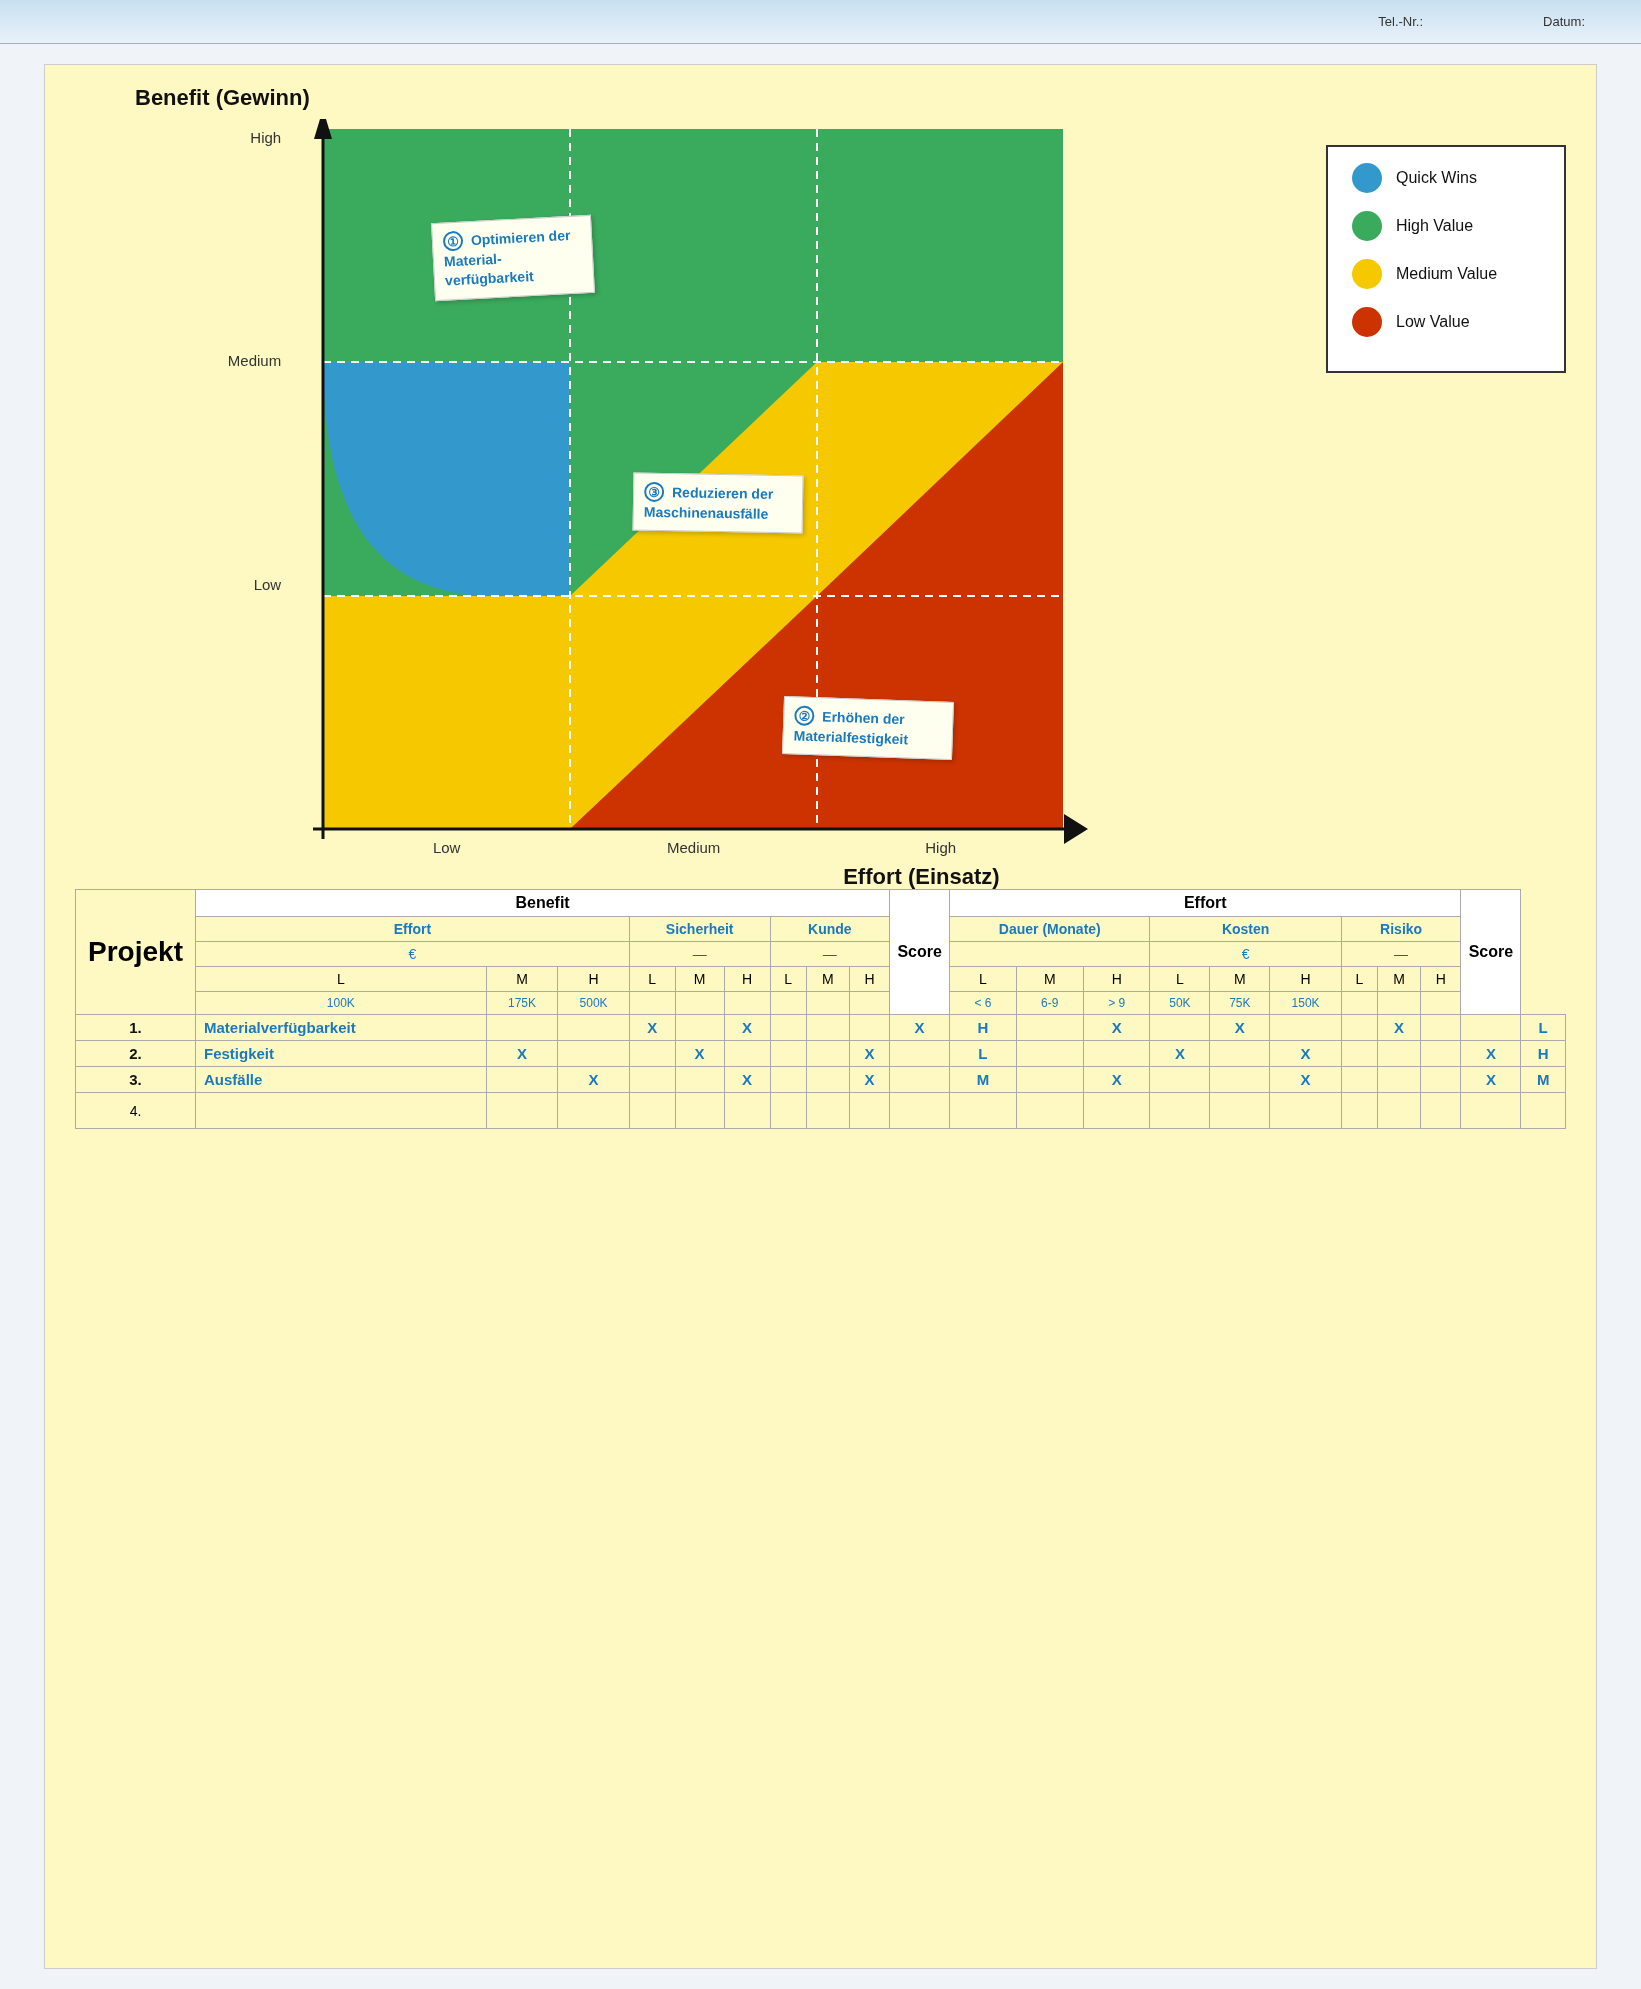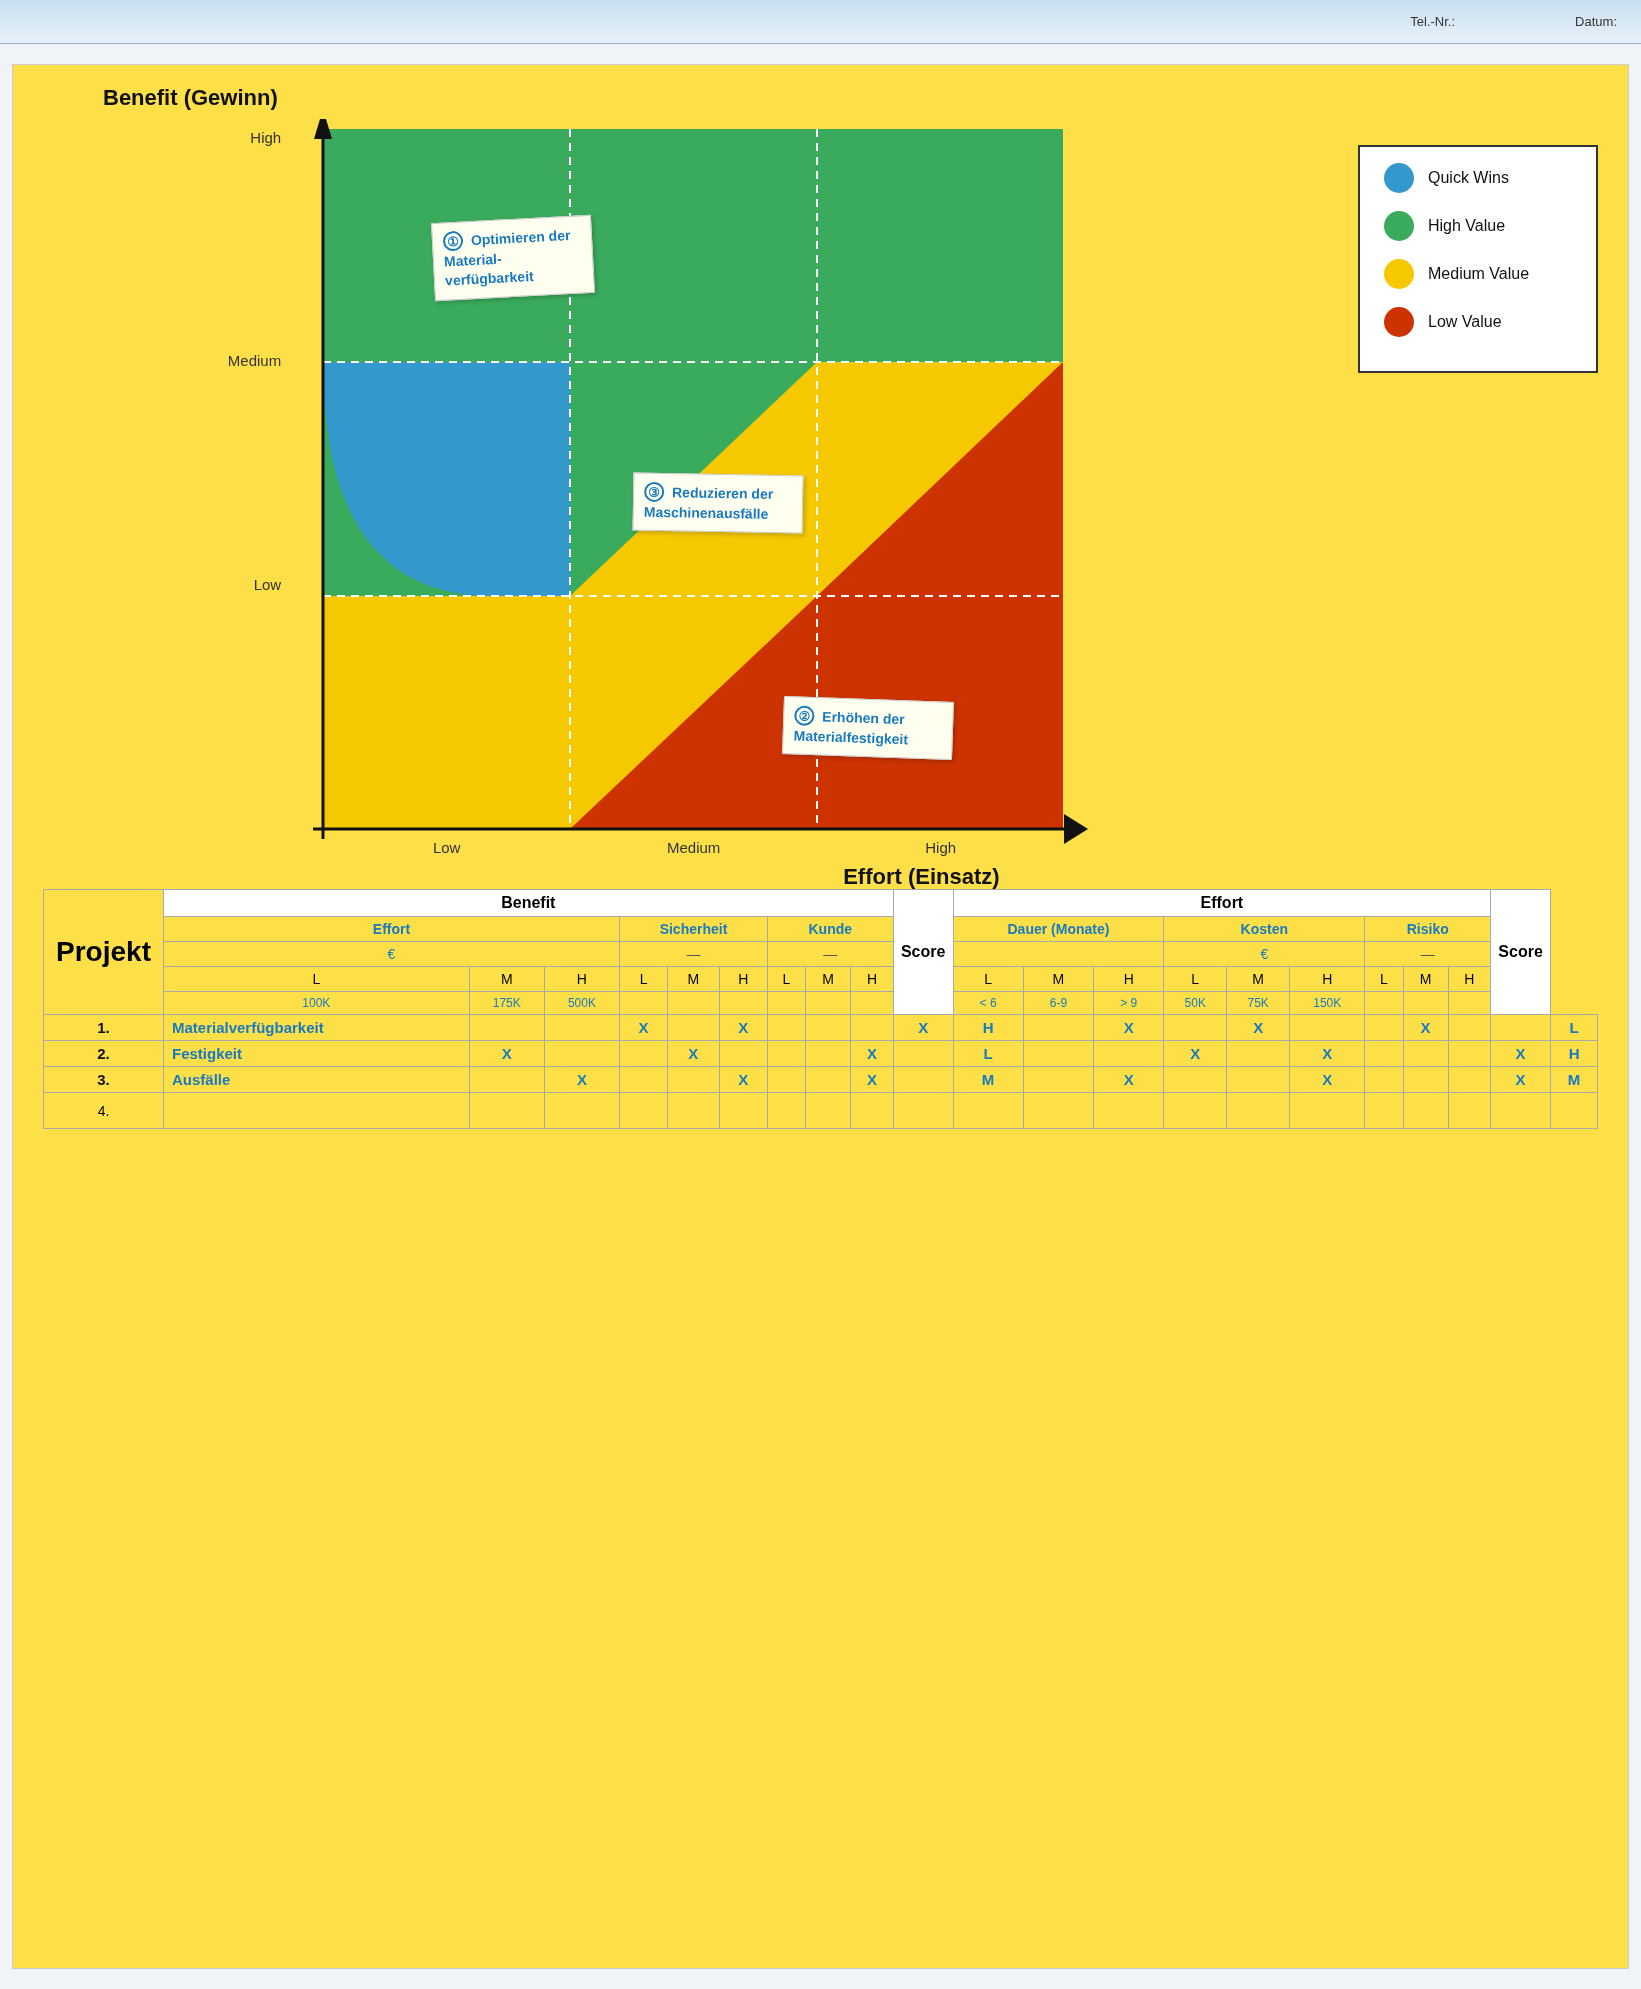--- a/index.html
+++ b/index.html
@@ -11,30 +11,30 @@
       display: flex;
       flex-direction: column;
     }
     .header-bar {
       background: linear-gradient(to bottom, #c8dff0, #e8f2fa);
       border-bottom: 1px solid #aac;
       height: 44px;
       display: flex;
       align-items: center;
       justify-content: flex-end;
-      padding-right: 24px;
+      padding-right: 56px;
       gap: 120px;
     }
     .header-field {
       font-size: 13px;
       color: #333;
     }
     .main-container {
-      background: #fde047;
-      margin: 20px 12px;
+      background: #fef9c3;
+      margin: 20px 44px;
       border: 1px solid #ccc;
       padding: 20px 30px 30px 30px;
       flex: 1;
     }
     .y-title {
       font-size: 22px;
       font-weight: bold;
       color: #111;
       margin-bottom: 8px;
       margin-left: 60px;

